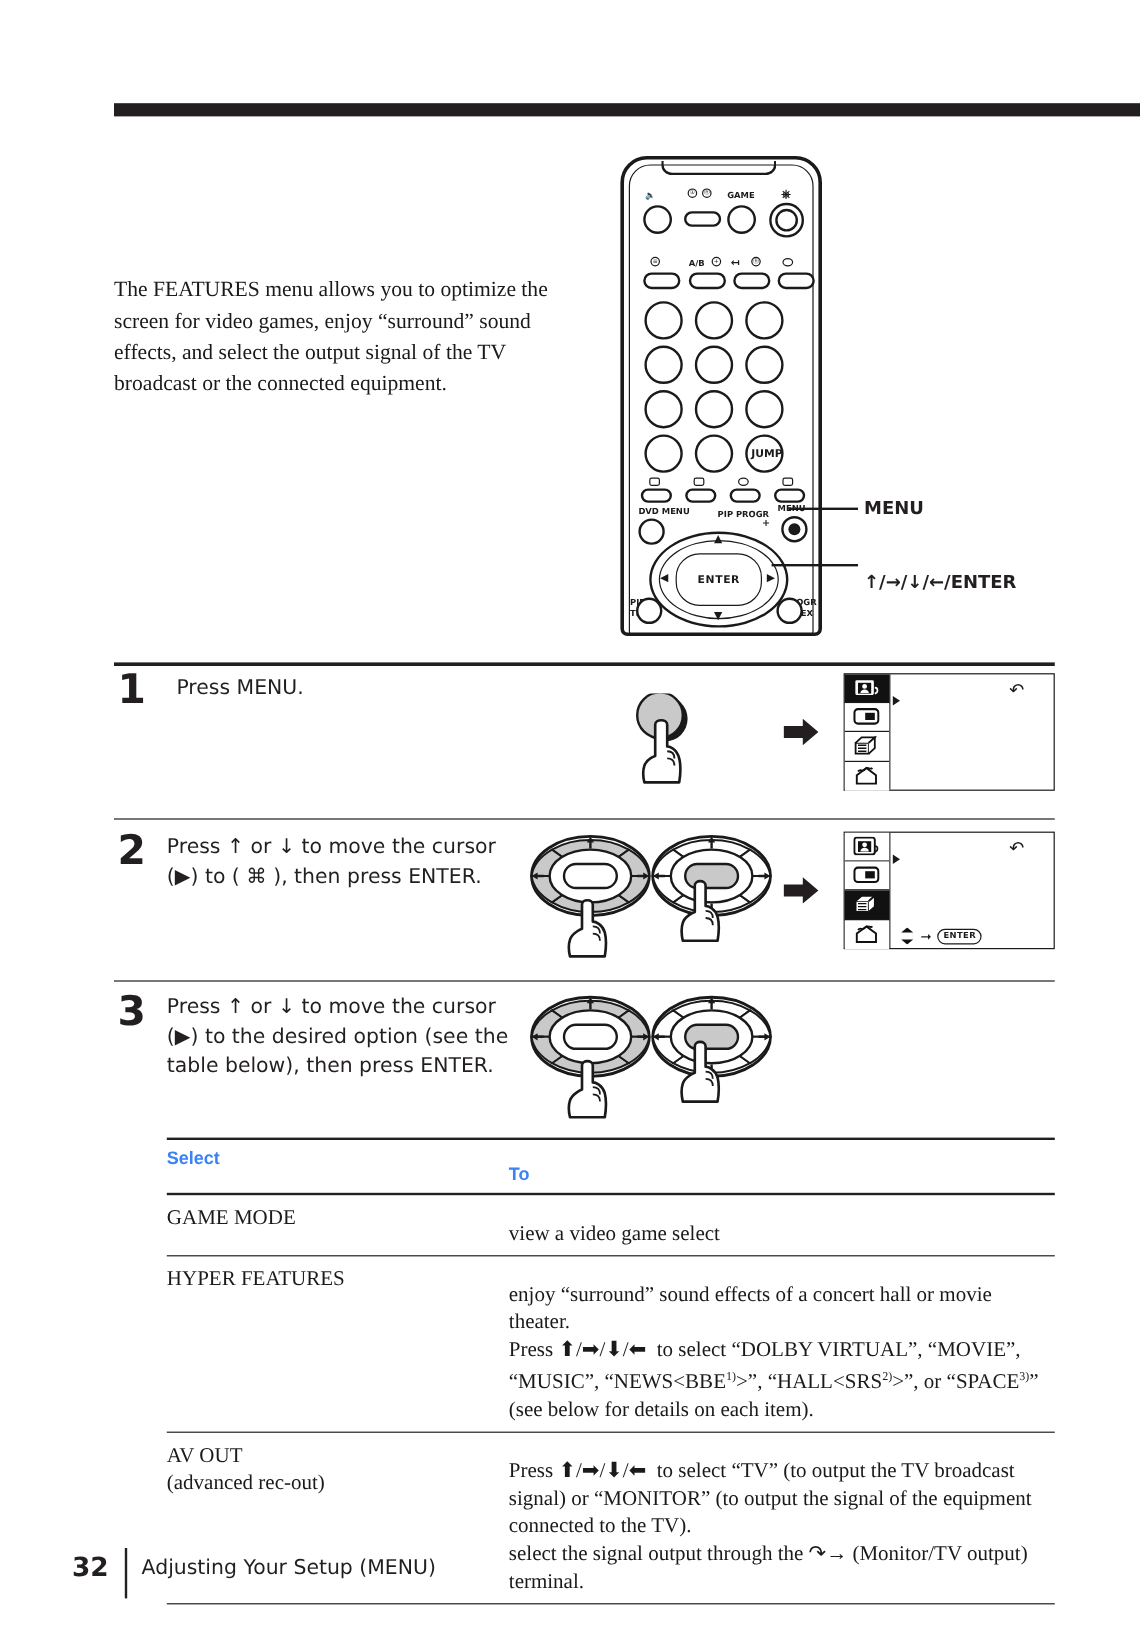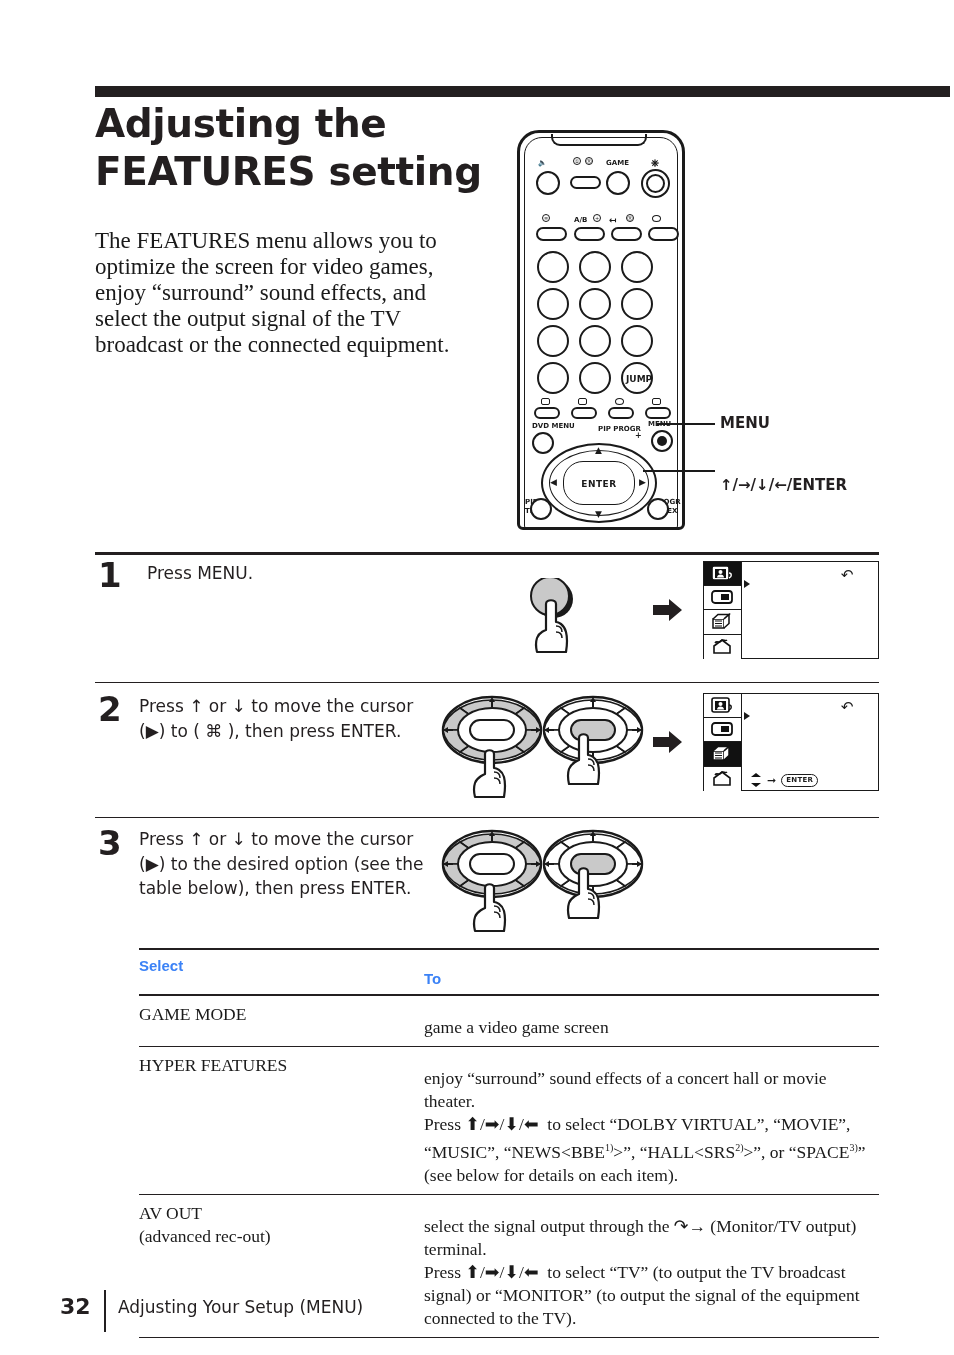--- a/index.html
+++ b/index.html
@@ -29,21 +29,21 @@
     line-height:48px;
     letter-spacing:-0.4px;
     color:#231f20;
   }
   .title .l2 { display:block; }
 
   
   .intro {
     position:absolute; left:95px; top:228px; width:380px;
     font-family:"Liberation Serif", serif;
-    font-size:23px;
+    font-size:18px;
     line-height:26px;
     color:#1a1a1a;
   }
 
   
   .remote-wrap { position:absolute; left:505px; top:110px; width:200px; height:405px; }
   .remote-body {
     position:absolute; left:12px; top:20px; width:168px; height:400px;
     border:3px solid #1a1a1a;
     border-radius:22px 22px 6px 6px;
@@ -192,24 +192,20 @@
     font-family:"DejaVu Sans", sans-serif; font-size:17px; color:#231f20;
   }
 </style>
 </head>
 <body>
 
 <div class="page">
 
   <div class="top-rule"></div>
 
-  <div class="title">
-    <span class="l1">Adjusting the</span>
-    <span class="l2">FEATURES setting</span>
-  </div>
 
   <div class="intro">The FEATURES menu allows you to optimize the screen for video games, enjoy “surround” sound effects, and select the output signal of the TV broadcast or the connected equipment.</div>
 
   <div class="remote-wrap">
     <div class="remote-body"></div>
     <div class="remote-inner"></div>
     <div class="ir-window"></div>
 
     <div class="rlabel" style="left:33px; top:49px;">🔈</div>
     <div class="tiny-circ" style="left:68px; top:47px;">①</div>
@@ -513,41 +509,41 @@
   <div class="tbl">
     <div class="hline" style="height:2.4px;"></div>
     <div class="trow">
       <div class="c1 th">Select</div>
       <div class="c2 th">To</div>
     </div>
     <div class="hline" style="height:1.2px;"></div>
 
     <div class="trow">
       <div class="c1 td">GAME MODE</div>
-      <div class="c2 td">game a video game screen</div>
+      <div class="c2 td">view a video game select</div>
     </div>
     <div class="hline" style="height:1.2px;"></div>
 
     <div class="trow">
       <div class="c1 td">HYPER FEATURES</div>
       <div class="c2 td">
         <div>enjoy “surround” sound effects of a concert hall or movie theater.</div>
         <div>Press ⬆/➡/⬇/⬅&nbsp; to select “DOLBY VIRTUAL”, “MOVIE”, “MUSIC”, “NEWS&lt;BBE<sup>1)</sup>&gt;”, “HALL&lt;SRS<sup>2)</sup>&gt;”, or “SPACE<sup>3)</sup>” (see below for details on each item).</div>
       </div>
     </div>
     <div class="hline" style="height:1.2px;"></div>
 
     <div class="trow">
       <div class="c1 td">
         <div>AV OUT</div>
         <div>(advanced rec-out)</div>
       </div>
       <div class="c2 td">
+        <div>Press ⬆/➡/⬇/⬅&nbsp; to select “TV” (to output the TV broadcast signal) or “MONITOR” (to output the signal of the equipment connected to the TV).</div>
         <div>select the signal output through the <span>↷→</span> (Monitor/TV output) terminal.</div>
-        <div>Press ⬆/➡/⬇/⬅&nbsp; to select “TV” (to output the TV broadcast signal) or “MONITOR” (to output the signal of the equipment connected to the TV).</div>
       </div>
     </div>
     <div class="hline" style="height:1.6px;"></div>
   </div>
 
   <div class="footer-num">32</div>
   <div class="footer-div"></div>
   <div class="footer-txt">Adjusting Your Setup (MENU)</div>
 
 </div>

